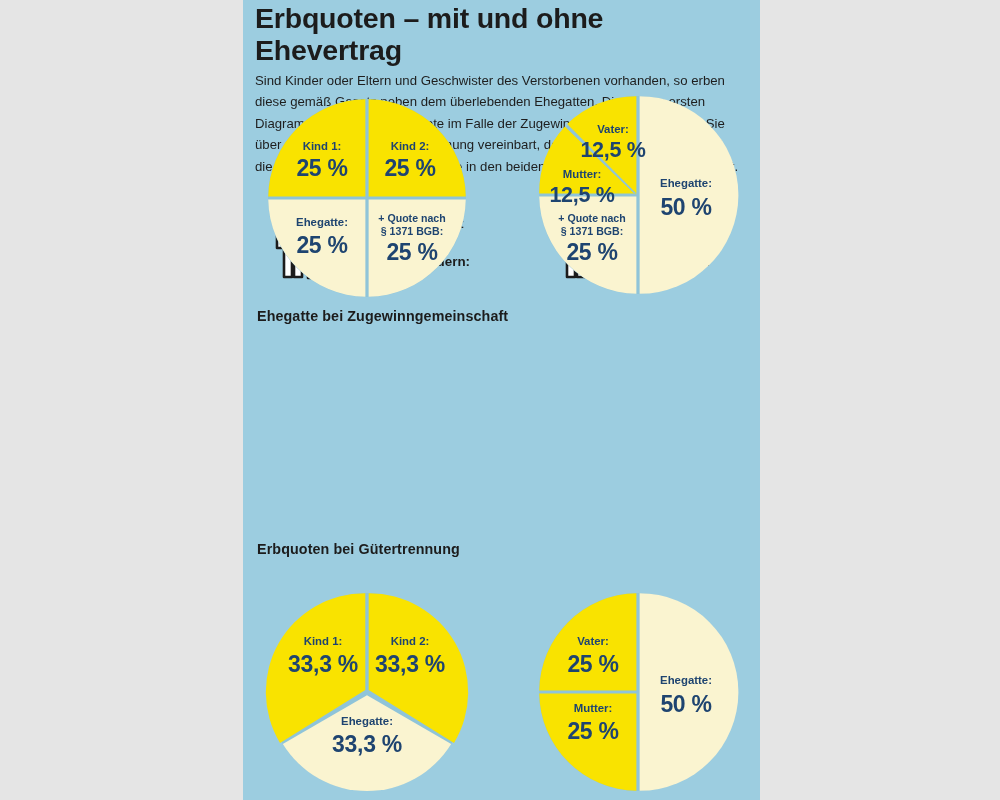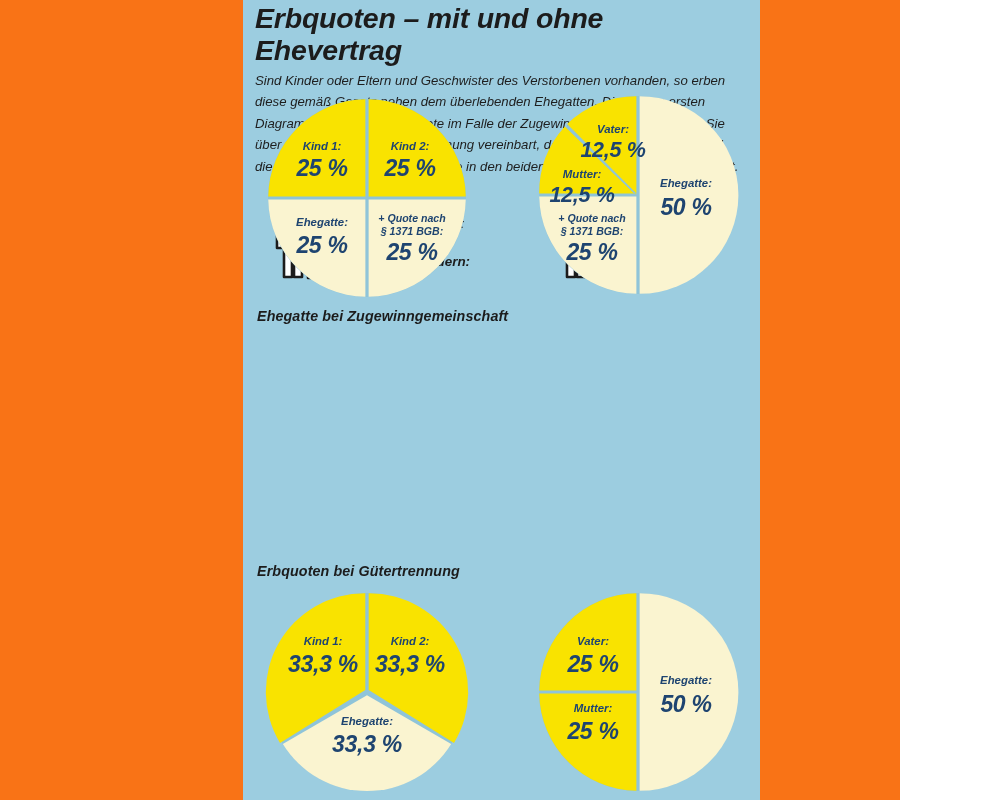--- a/index.html
+++ b/index.html
@@ -2,21 +2,21 @@
 <html><head>
 <meta charset="utf-8">
 <style>
   html, body {
     margin: 0; padding: 0;
     width: 1000px; height: 800px;
     background: #ffffff;
     font-family: "Liberation Sans", sans-serif;
     overflow: hidden;
   }
-  #root { position: relative; width: 900px; height: 800px; background: #f97316; font-style: italic; }
+  #root { position: relative; width: 1000px; height: 800px; background: #e5e5e5; }
 
   .panel {
     position: absolute;
     left: 243px; top: 0;
     width: 517px; height: 800px;
     background: #9ccde0;
     overflow: hidden;
   }
 
   .title {
@@ -56,21 +56,21 @@
   
   .sec-head {
     position: absolute;
     left: 14px;
     font-size: 14.3px;
     font-weight: bold;
     color: #1c1c1c;
     letter-spacing: 0.1px;
   }
   #sec-head-1 { top: 308px; }
-  #sec-head-2 { top: 563px; text-align: right; }
+  #sec-head-2 { top: 541px; text-align: right; }
 
   
   .chart { position: absolute; }
   .chart svg { display: block; overflow: visible; }
 
   .seg-label {
     font-family: "Liberation Sans", sans-serif;
     fill: #1e4470;
     font-weight: bold;
     text-anchor: middle;

